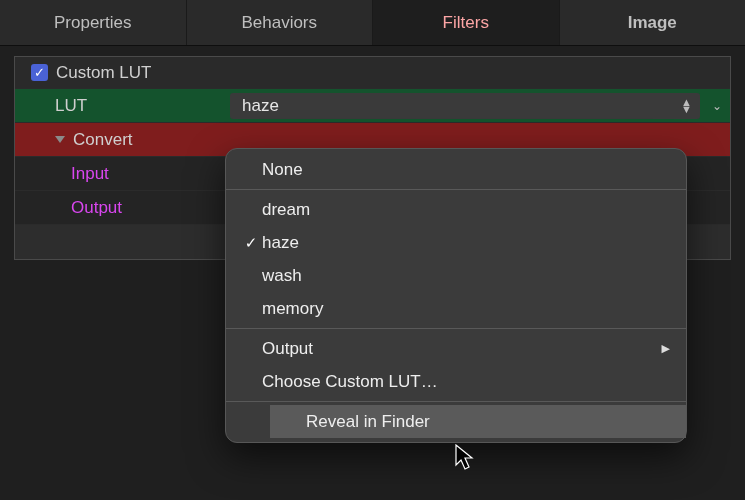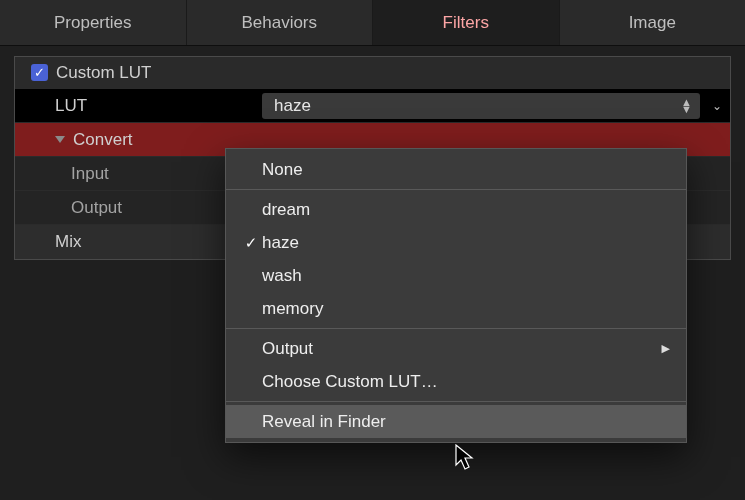--- a/index.html
+++ b/index.html
@@ -23,21 +23,21 @@
     .tab {
       flex: 1;
       display: flex;
       align-items: center;
       justify-content: center;
       background: #2a2a2a;
       color: #bfbfbf;
       border-right: 1px solid #1a1a1a;
       position: relative;
     }
-    .tab:last-child { border-right: none; }
+    .tab:last-child { border-right: none; font-weight: bold; }
     .tab.active {
       background: #1e1e1e;
       color: #fca5a5;
     }
 
     
     .panel {
       margin: 10px 14px 0 14px;
       border: 1px solid #4a4a4a;
     }
@@ -51,21 +51,21 @@
     .row:last-child { border-bottom: none; }
     .label-cell {
       width: 215px;
       padding-left: 16px;
       display: flex;
       align-items: center;
       color: #cfcfcf;
       gap: 8px;
     }
     .label-cell.ind1 { padding-left: 40px; }
-    .label-cell.ind2 { padding-left: 56px; color: #a3a3a3; }
+    .label-cell.ind2 { padding-left: 56px; color: #d946ef; }
     .label-cell.mix  { padding-left: 40px; }
     .checkbox {
       width: 17px; height: 17px;
       border-radius: 3px;
       background: #4a62d6;
       display: inline-flex;
       align-items: center;
       justify-content: center;
       font-size: 13px;
       color: #fff;
@@ -107,34 +107,34 @@
       flex-direction: column;
     }
     .side-chevron {
       width: 26px;
       text-align: center;
       color: #bcbcbc;
       font-size: 12px;
     }
 
     .row.header { background: #2a2a2a; height: 32px; }
-    .row.lut    { background: #000000; gap: 32px; }
+    .row.lut    { background: #14532d; }
     .row.convert{ background: #7f1d1d; }
     .row.io     { background: #242424; }
     .row.mix    { background: #2d2d2d; }
 
     
     .menu {
       position: absolute;
       left: 225px;
       top: 148px;
       width: 462px;
       background: #3b3b3b;
       border: 1px solid #575757;
-      border-radius: 0;
+      border-radius: 12px;
       box-shadow: 0 14px 36px rgba(0,0,0,0.6);
       padding: 4px 0;
       z-index: 50;
     }
     .menu-item {
       display: flex;
       align-items: center;
       height: 33px;
       padding: 0 14px 0 14px;
       color: #eee;
@@ -147,21 +147,21 @@
       font-size: 15px;
       color: #fff;
     }
     .menu-item.has-sub::after {
       content: "▶";
       position: absolute;
       right: 16px;
       font-size: 11px;
       color: #ddd;
     }
-    .menu-item.highlight { background: #5a5a5a; }
+    .menu-item.highlight { background: #5a5a5a; margin-left: 44px; }
     .menu-sep {
       height: 1px;
       background: #595959;
       margin: 3px 0;
     }
 
     
     .cursor {
       position: absolute;
       left: 455px;
@@ -230,23 +230,20 @@
   </div>
 
   <div class="row io">
     <div class="label-cell ind2">
       <span>Output</span>
     </div>
     <div class="value-cell"></div>
   </div>
 
   <div class="row mix">
-    <div class="label-cell mix">
-      <span>Mix</span>
-    </div>
     <div class="value-cell"></div>
   </div>
 </div>
 
 <div class="menu">
   <div class="menu-item">
     <span class="check"></span>
     <span>None</span>
   </div>
   <div class="menu-sep"></div>

